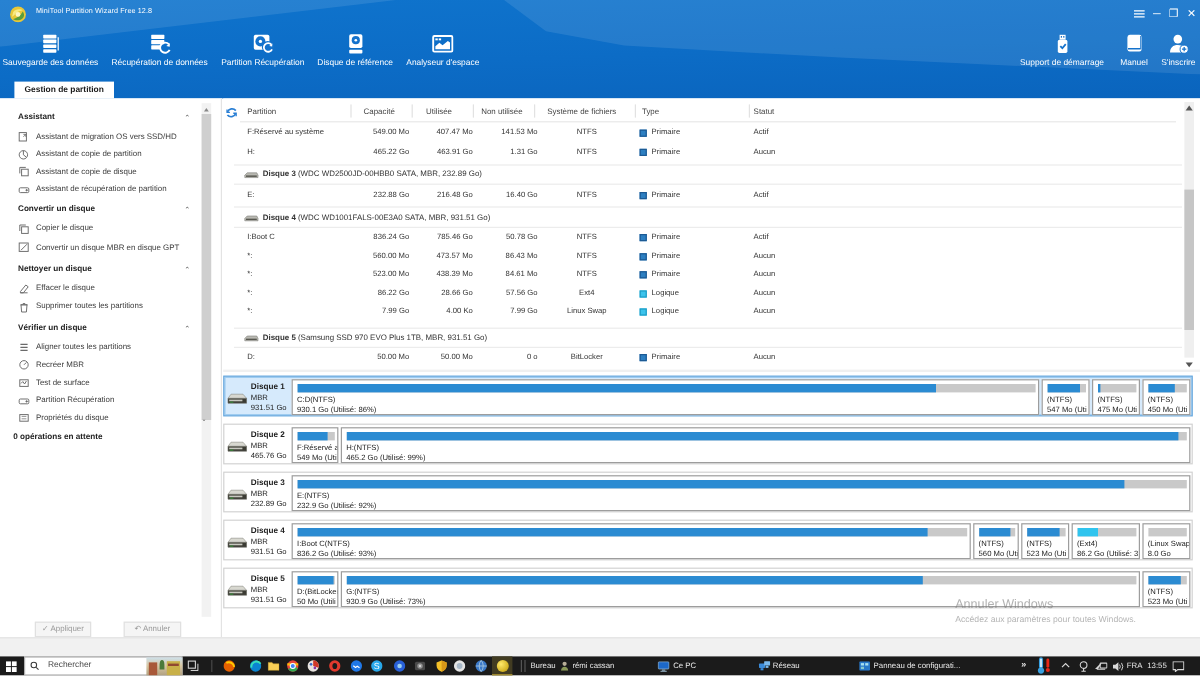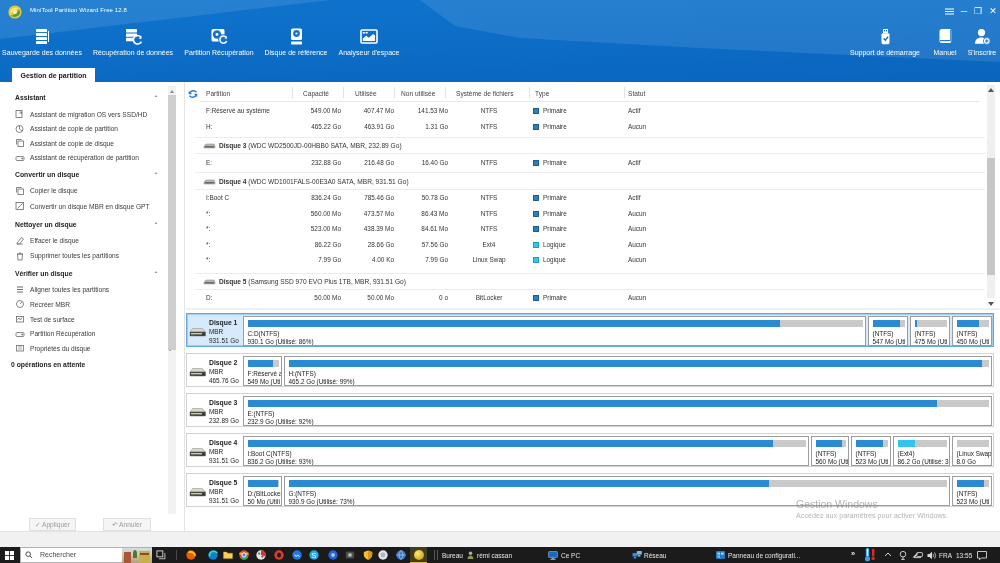--- a/index.html
+++ b/index.html
@@ -518,22 +518,22 @@
       <div class="pblock" style="left:765px;width:40px;">
         <div class="pbar" style="width:32px;">
             <div class="pfill" style="width:27px;"></div>
           </div>
         <div class="ptxt" style="top:13px;">(NTFS)</div>
         <div class="ptxt" style="top:21.5px;">523 Mo (Uti</div>
       </div>
     </div>
   </div>
 
-  <div id="wm1" class="abs">Gestion Windows</div>
-  <div id="wm2" class="abs">Accédez aux paramètres pour activer Windows.</div>
+  <div id="wm1" class="abs">Annuler Windows</div>
+  <div id="wm2" class="abs">Accédez aux paramètres pour toutes Windows.</div>
 
   <div id="graystrip" class="abs"></div>
 
   <div id="taskbar" class="abs"></div>
   <div id="taskbaritems" class="abs" style="left:0;top:0;">
     <svg class="abs" style="left:5px;top:551px;" width="9" height="9" viewBox="0 0 11 11" fill="#fff">
         <rect x="0" y="0" width="5" height="5"></rect>
         <rect x="6" y="0" width="5" height="5"></rect>
         <rect x="0" y="6" width="5" height="5"></rect>
         <rect x="6" y="6" width="5" height="5"></rect>

